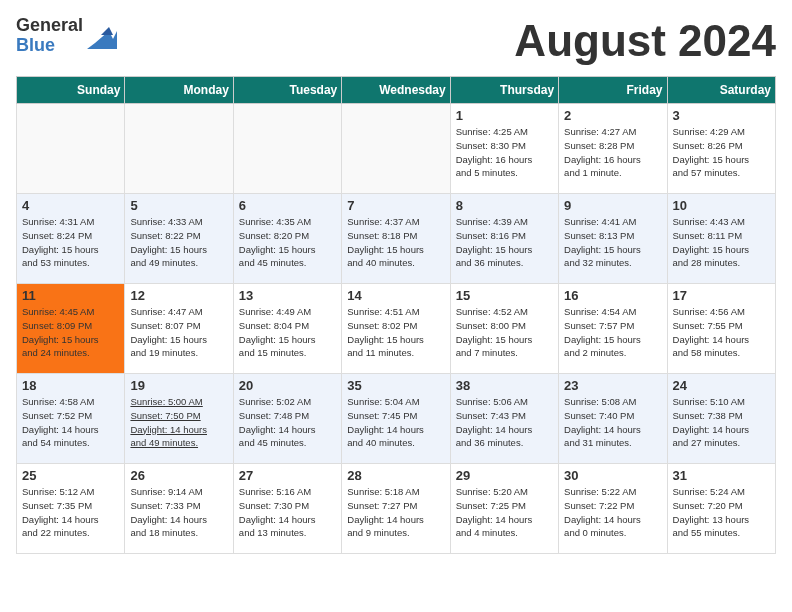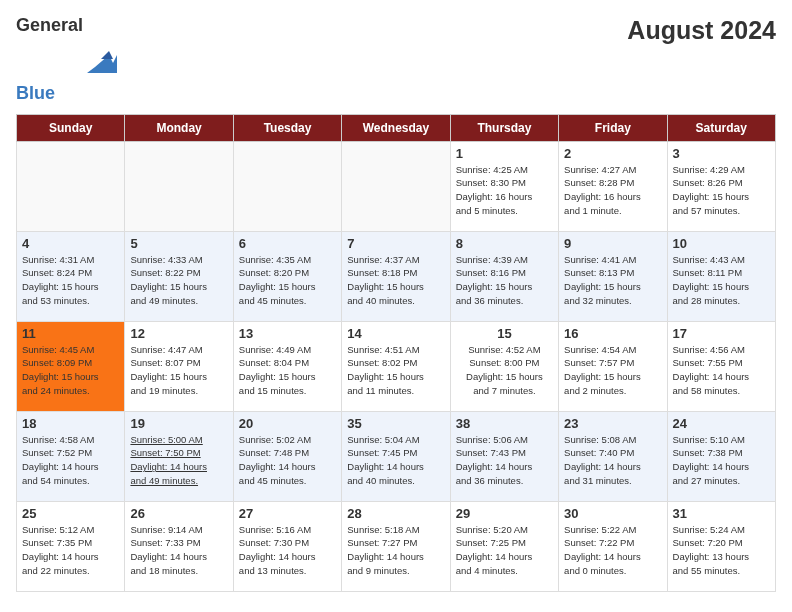--- a/index.html
+++ b/index.html
@@ -17,61 +17,60 @@
       margin-bottom: 10px;
     }
     .logo {
       display: flex;
       align-items: center;
     }
     .logo-text {
       display: flex;
       flex-direction: column;
       line-height: 1.1;
-      gap: 48px;
     }
     .logo-general {
       font-size: 18px;
       font-weight: bold;
       color: #333;
     }
     .logo-blue {
       font-size: 18px;
       font-weight: bold;
       color: #3a7abf;
     }
     .logo-icon {
       width: 30px;
       height: 30px;
       margin-left: 4px;
     }
     .title-block {
       text-align: right;
     }
     .month-year {
-      font-size: 25px;
+      font-size: 44px;
       font-weight: bold;
       color: #333;
     }
     .location {
       font-size: 16px;
       color: #555;
     }
     table {
       width: 100%;
       border-collapse: collapse;
       table-layout: fixed;
     }
     th {
-      background-color: #7f1d1d;
+      background-color: #0f766e;
       color: #fff;
       font-size: 12px;
       font-weight: bold;
       padding: 6px 4px;
-      text-align: center;
+      text-align: right;
       border: 1px solid #ccc;
     }
     td {
       border: 1px solid #ddd;
       vertical-align: top;
       padding: 4px 5px;
       font-size: 10px;
       color: #333;
       height: 90px;
       background: #fff;
@@ -228,21 +227,21 @@
 Daylight: 15 hours
 and 15 minutes.</div>
         </td>
         <td style="background: rgb(255, 255, 255);">
           <div class="day-num">14</div>
           <div class="day-info" style="white-space: pre-line;">Sunrise: 4:51 AM
 Sunset: 8:02 PM
 Daylight: 15 hours
 and 11 minutes.</div>
         </td>
-        <td style="background: rgb(255, 255, 255); text-align: center;">
+        <td style="background: rgb(255, 255, 255);">
           <div class="day-num">15</div>
           <div class="day-info" style="white-space: pre-line;">Sunrise: 4:52 AM
 Sunset: 8:00 PM
 Daylight: 15 hours
 and 7 minutes.</div>
         </td>
         <td style="background: rgb(255, 255, 255);">
           <div class="day-num">16</div>
           <div class="day-info" style="white-space: pre-line;">Sunrise: 4:54 AM
 Sunset: 7:57 PM

